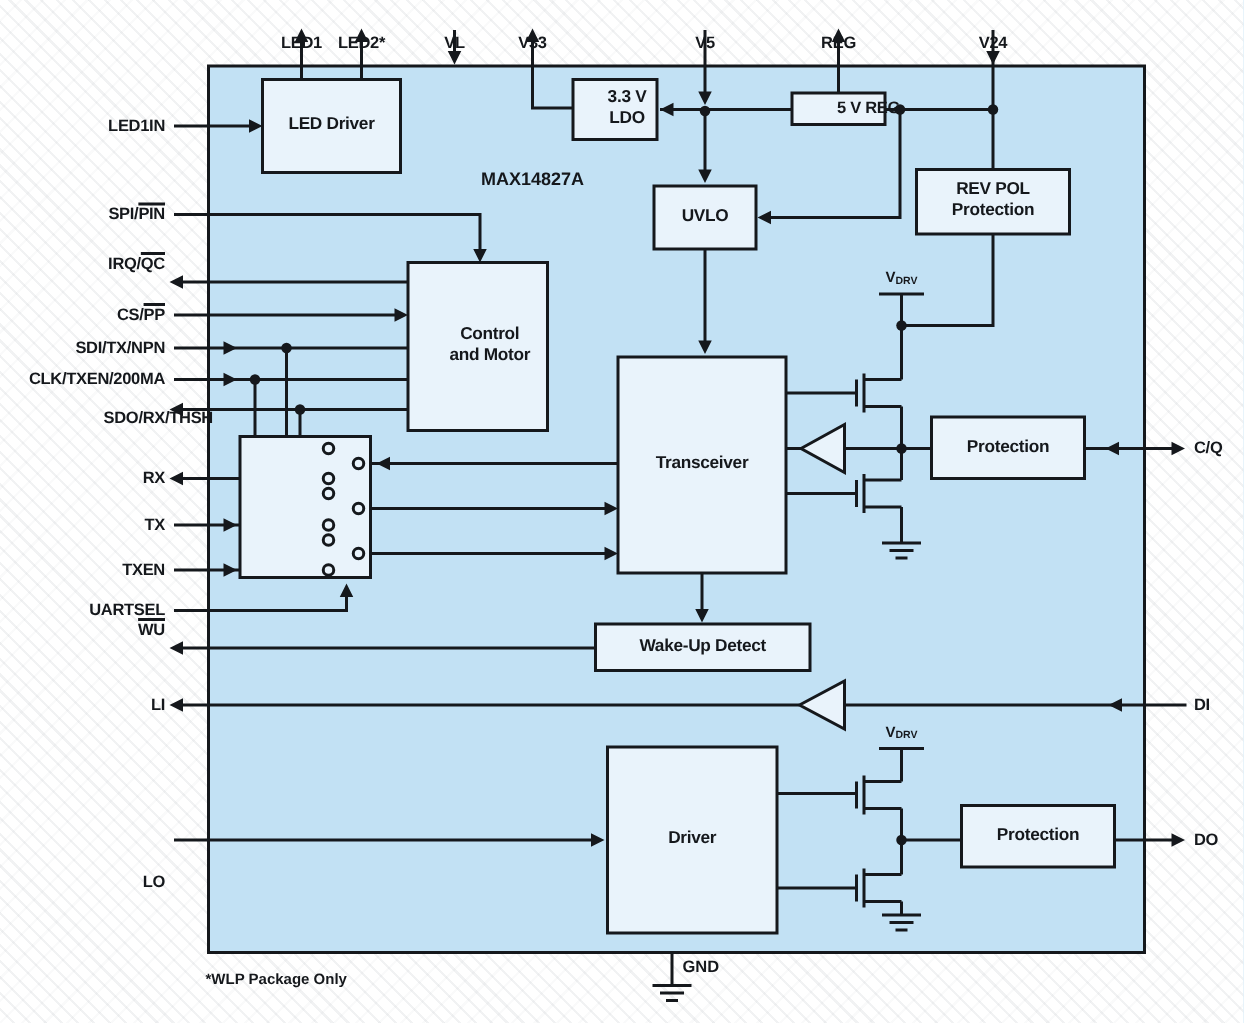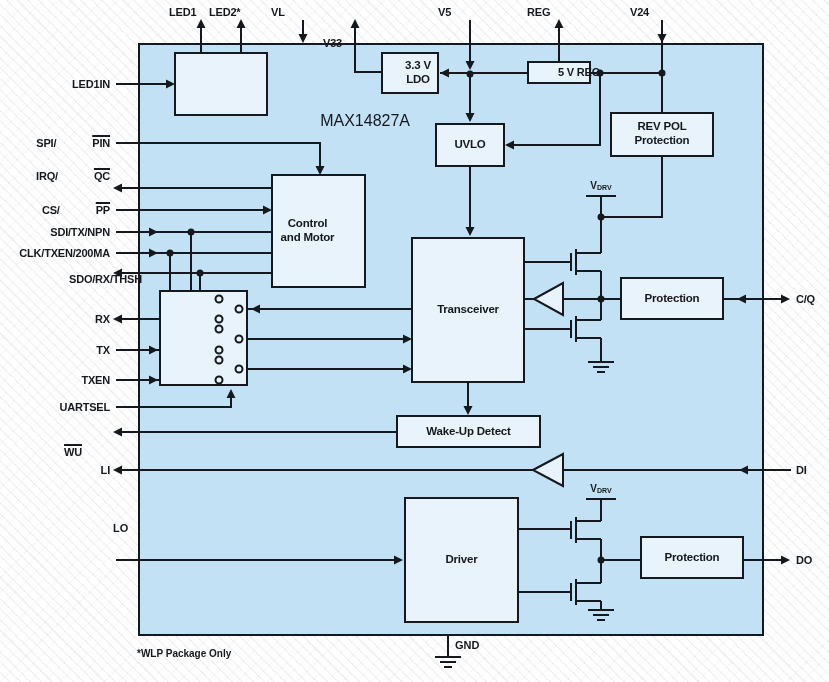--- a/index.html
+++ b/index.html
@@ -7,28 +7,28 @@
        font-family:"Liberation Sans", sans-serif;}
   #stage{position:relative;width:829px;height:682px;
     background:
       repeating-linear-gradient(45deg, rgba(120,130,140,0.00) 0 6px, rgba(120,130,140,0.10) 6px 7.5px),
       repeating-linear-gradient(135deg, rgba(120,130,140,0.00) 0 9px, rgba(120,130,140,0.04) 9px 10.5px),
       #ffffff;}
   svg{position:absolute;left:0;top:0;}
   .lbl{position:absolute;font-weight:bold;font-size:11px;color:#15181c;
        letter-spacing:-0.2px;white-space:nowrap;height:16px;line-height:16px;}
   .left-lbl{left:0;width:110px;text-align:right;}
-  .top-lbl{width:64px;top:4px;}
+  .top-lbl{width:64px;text-align:center;top:21px;}
   .right-lbl{left:796px;width:40px;text-align:left;}
-  .bar{text-decoration:overline;text-decoration-thickness:1.5px;margin-left:36px;}
+  .bar{text-decoration:overline;text-decoration-thickness:1.5px;}
   .blk{position:absolute;display:flex;flex-direction:column;align-items:center;
        justify-content:center;text-align:center;font-weight:bold;font-size:11.5px;
        color:#15181c;line-height:1.2;letter-spacing:-0.2px;}
-  .chiplbl{position:absolute;left:300px;top:112px;width:110px;text-align:right;
-       font-weight:normal;font-size:16px;color:#15181c;}
+  .chiplbl{position:absolute;left:300px;top:112px;width:110px;text-align:center;
+       font-weight:bold;font-size:12px;color:#15181c;}
   .vdrv{position:absolute;width:50px;text-align:center;font-weight:bold;font-size:10px;color:#15181c;}
   .sub{font-size:7px;vertical-align:-1px;}
   .footnote{position:absolute;left:137px;top:648px;font-weight:bold;font-size:10px;color:#15181c;}
   .gndlbl{position:absolute;left:455px;top:639px;width:44px;font-weight:bold;font-size:11px;color:#15181c;}
 </style>
 </head>
 <body>
 
 <div id="stage">
 
@@ -162,35 +162,38 @@
     M662,43 L657.5,34 L666.5,34 Z
     M470,122 L465.5,113 L474.5,113 Z
     M320,175 L315.5,166 L324.5,166 Z
     M470,236 L465.5,227 L474.5,227 Z
     M468,415 L463.5,406 L472.5,406 Z
   "></path>
 </svg>
 
 <div class="chiplbl">MAX14827A</div>
 
+<div class="blk" style="left:175px;top:53px;width:92px;height:62px;">
+      <span>LED Driver</span>
+    </div>
 <div class="blk" style="left:382px;top:53px;width:72px;height:40px;">
       <span>3.3 V</span>
       <span>LDO</span>
     </div>
 <div class="blk" style="left:528px;top:62px;width:62px;height:21px;font-size:11px;padding-left:20px;">
       <span>5 V REG</span>
     </div>
 <div class="blk" style="left:436px;top:124px;width:68px;height:42px;">
       <span>UVLO</span>
     </div>
 <div class="blk" style="left:611px;top:113px;width:102px;height:42px;">
       <span>REV POL</span>
       <span>Protection</span>
     </div>
-<div class="blk" style="left:268px;top:175px;width:79px;height:112px;">
+<div class="blk" style="left:287px;top:175px;width:79px;height:112px;">
       <span>Control</span>
       <span>and Motor</span>
     </div>
 <div class="blk" style="left:397px;top:416px;width:143px;height:31px;">
       <span>Wake-Up Detect</span>
     </div>
 <div class="blk" style="left:412px;top:238px;width:112px;height:144px;">
       <span>Transceiver</span>
     </div>
 <div class="blk" style="left:621px;top:278px;width:102px;height:41px;">
@@ -202,39 +205,39 @@
 <div class="blk" style="left:641px;top:537px;width:102px;height:41px;">
       <span>Protection</span>
     </div>
 
 <div class="vdrv" style="left:576px;top:180px;"><span>V</span><span class="sub">DRV</span></div>
 <div class="vdrv" style="left:576px;top:483px;"><span>V</span><span class="sub">DRV</span></div>
 
 <div class="lbl top-lbl" style="left:169px;"><span>LED1</span></div>
 <div class="lbl top-lbl" style="left:209px;"><span>LED2*</span></div>
 <div class="lbl top-lbl" style="left:271px;"><span>VL</span></div>
-<div class="lbl top-lbl" style="left:323px;margin-top:31px;"><span>V33</span></div>
+<div class="lbl top-lbl" style="left:323px;"><span>V33</span></div>
 <div class="lbl top-lbl" style="left:438px;"><span>V5</span></div>
 <div class="lbl top-lbl" style="left:527px;"><span>REG</span></div>
 <div class="lbl top-lbl" style="left:630px;"><span>V24</span></div>
 
 <div class="lbl left-lbl" style="top:76px;"><span>LED1IN</span></div>
 <div class="lbl left-lbl" style="top:135px;"><span>SPI/</span><span class="bar">PIN</span></div>
 <div class="lbl left-lbl" style="top:168px;"><span>IRQ/</span><span class="bar">QC</span></div>
 <div class="lbl left-lbl" style="top:202px;"><span>CS/</span><span class="bar">PP</span></div>
 <div class="lbl left-lbl" style="top:224px;"><span>SDI/TX/NPN</span></div>
 <div class="lbl left-lbl" style="top:245px;"><span>CLK/TXEN/200MA</span></div>
 <div class="lbl left-lbl" style="top:271px;margin-left:32px;"><span>SDO/RX/THSH</span></div>
 <div class="lbl left-lbl" style="top:311px;"><span>RX</span></div>
 <div class="lbl left-lbl" style="top:342px;"><span>TX</span></div>
 <div class="lbl left-lbl" style="top:372px;"><span>TXEN</span></div>
 <div class="lbl left-lbl" style="top:399px;"><span>UARTSEL</span></div>
-<div class="lbl left-lbl" style="top:444px;text-align:center;"><span class="bar">WU</span></div>
+<div class="lbl left-lbl" style="top:412px;"><span class="bar">WU</span></div>
 <div class="lbl left-lbl" style="top:462px;"><span>LI</span></div>
-<div class="lbl left-lbl" style="top:520px;margin-left:18px;"><span>LO</span></div>
+<div class="lbl left-lbl" style="top:580px;"><span>LO</span></div>
 
 <div class="lbl right-lbl" style="top:291px;"><span>C/Q</span></div>
 <div class="lbl right-lbl" style="top:462px;"><span>DI</span></div>
 <div class="lbl right-lbl" style="top:552px;"><span>DO</span></div>
 
 <div class="gndlbl"><span>GND</span></div>
 <div class="footnote"><span>*WLP Package Only</span></div>
 
 </div>
 

